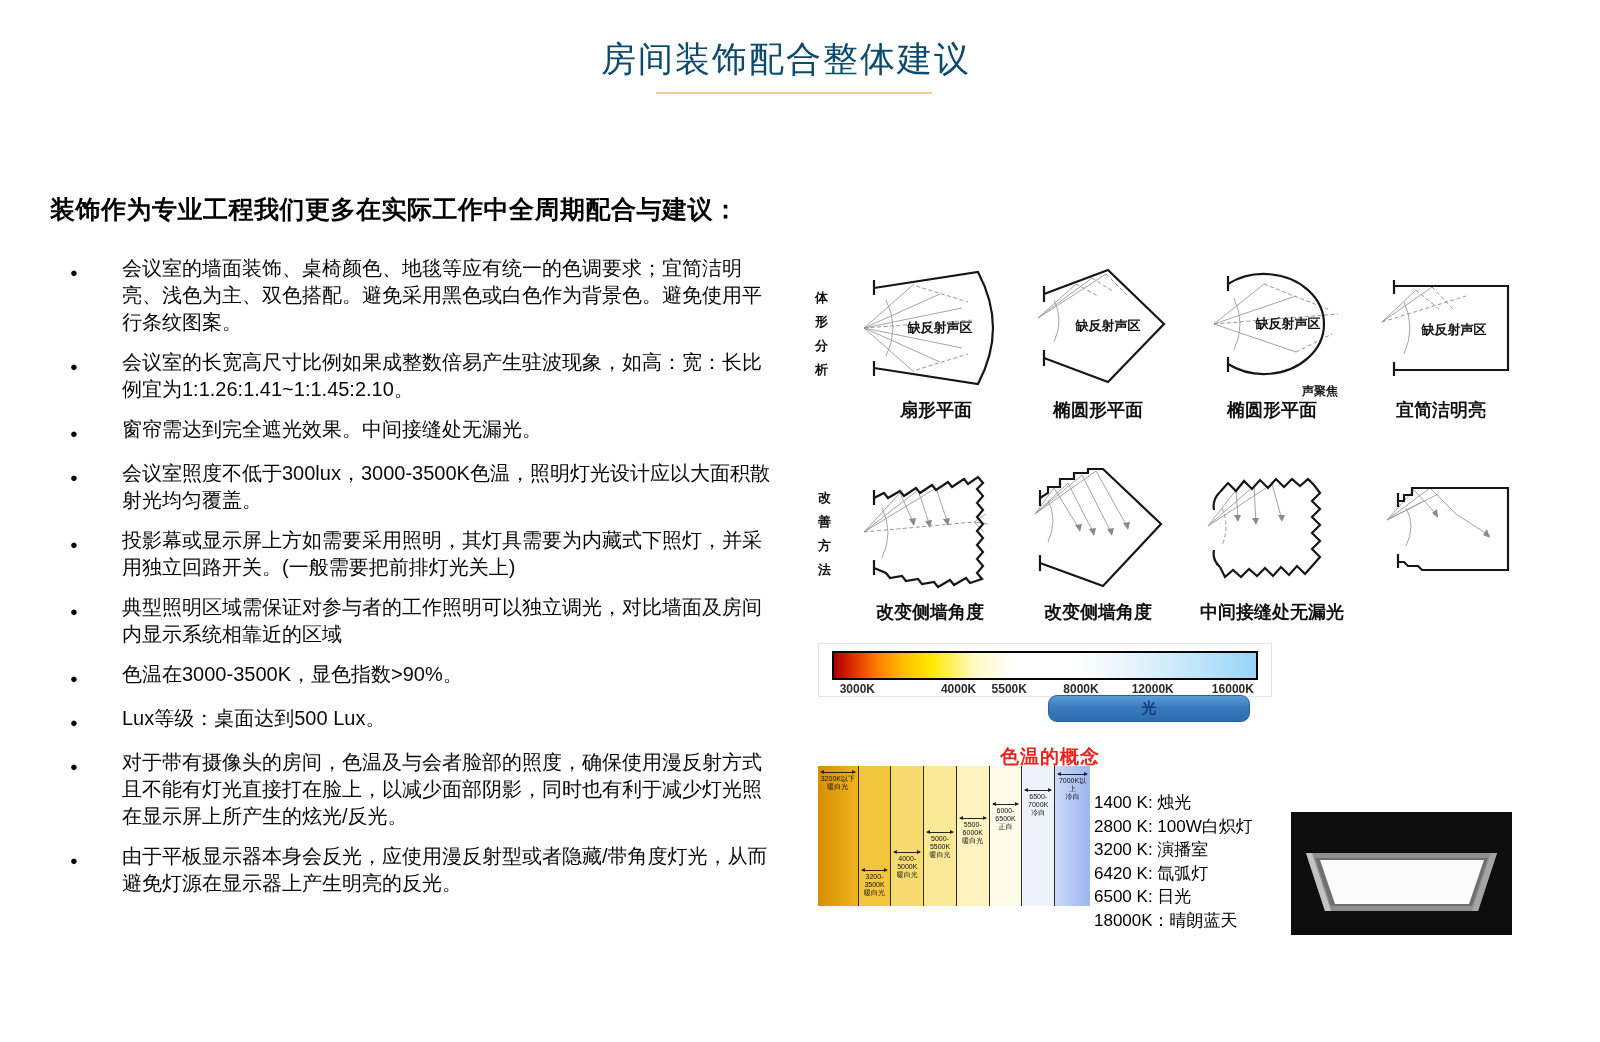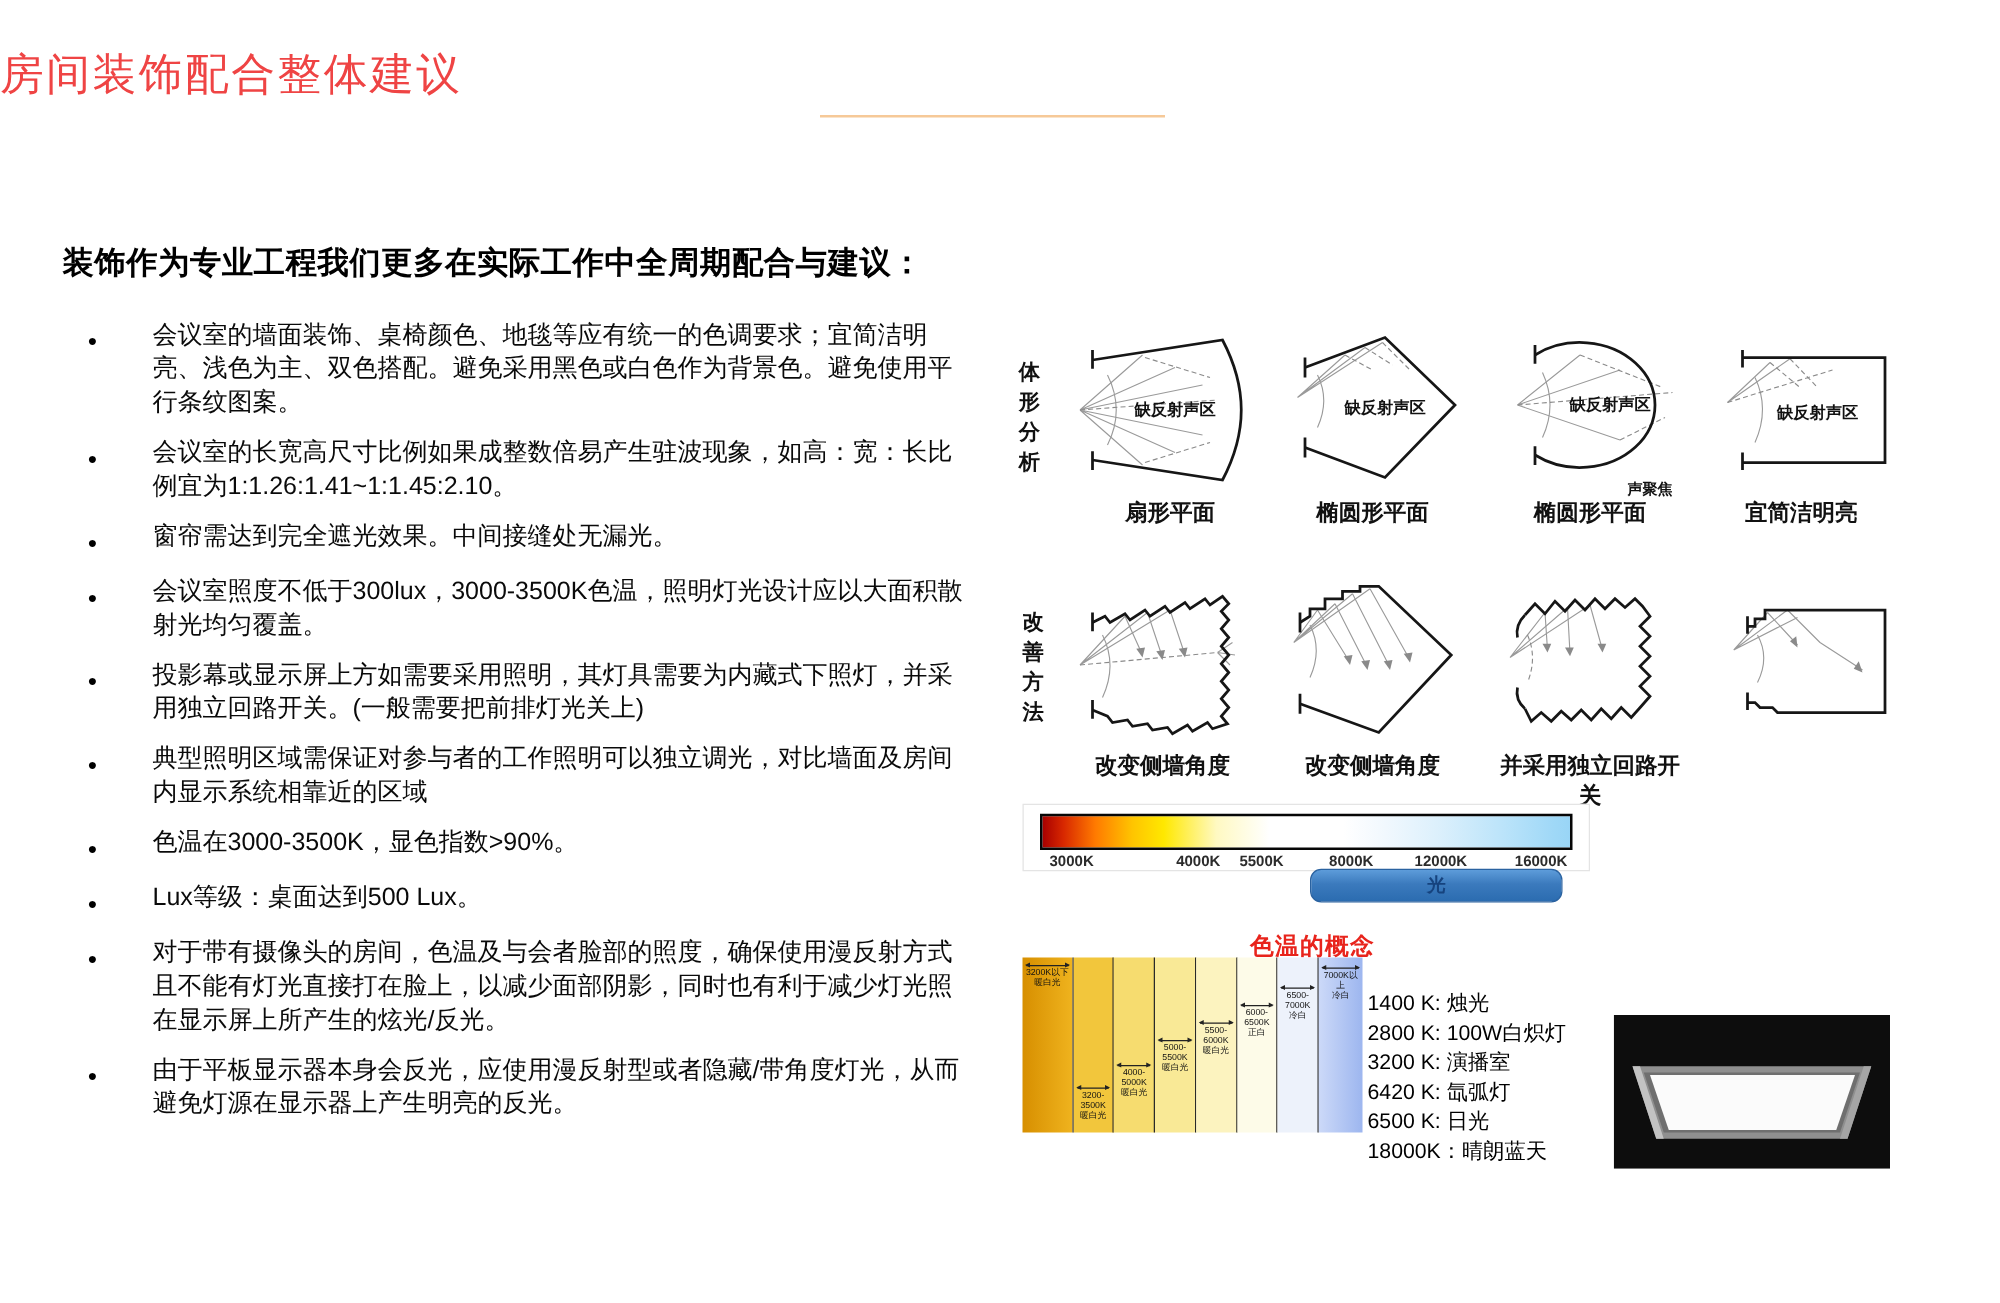--- a/index.html
+++ b/index.html
@@ -6,22 +6,22 @@
   body{
     width:1600px;height:1042px;position:relative;overflow:hidden;
     background:#ffffff;
     font-family:"Liberation Sans","DejaVu Sans",sans-serif;
     color:#0a0a0a;
   }
   .abs{position:absolute;}
 
   
   .slide-title{
-    top:36px;left:0;width:1572px;text-align:left;
-    font-size:35px;font-weight:400;letter-spacing:2px;color:#ef4444;
+    top:36px;left:0;width:1572px;text-align:center;
+    font-size:35px;font-weight:400;letter-spacing:2px;color:#0c4a6e;
   }
   .title-underline{
     top:92px;left:656px;width:276px;height:2px;background:#f6c998;
   }
 
   
   .heading{
     top:193px;left:50px;font-size:25px;font-weight:700;color:#000;letter-spacing:.5px;
   }
 
@@ -29,21 +29,21 @@
   ul.bullets{
     list-style:none;margin:0;padding:0;
     position:absolute;top:255px;left:70px;width:702px;
   }
   ul.bullets li{display:flex;margin-bottom:13px;font-size:20px;line-height:27px;}
   ul.bullets .dot{width:52px;flex:none;font-size:13px;padding-top:4px;color:#000;}
   ul.bullets .btxt{flex:1;}
 
   
   .vlabel{
-    width:22px;font-size:17px;font-weight:700;line-height:24px;
+    width:22px;font-size:13px;font-weight:700;line-height:24px;
     word-break:break-all;color:#111;
     font-family:"Liberation Serif","DejaVu Serif",serif;
   }
   svg.diag{overflow:visible;}
   svg.diag path, svg.diag polyline{fill:none;}
   .wall{stroke:#161616;stroke-width:2.2;}
   .ray{stroke:#9a9a9a;stroke-width:0.9;}
   .rayd{stroke:#8a8a8a;stroke-width:0.9;stroke-dasharray:4 2.5;}
   .arrtri{fill:#8a8a8a;stroke:none;}
   svg.diag text{
@@ -243,21 +243,21 @@
   <path class="ray" d="M28,34 Q38,52 28,72"></path>
   <path class="ray" d="M52,14 L78,40 M36,16 L60,42 M78,40 L112,62"></path>
   <polygon class="arrtri" points="60,44 54,39 59,35"></polygon>
   <polygon class="arrtri" points="112,64 105,61 109,55"></polygon>
   <polyline class="wall" points="20,27 26,27 26,21 34,21 34,14 130,14 130,96 44,96 40,92 30,92 26,88 20,88"></polyline>
   <path class="wall" d="M20,19 L20,33 M20,80 L20,94"></path>
 </svg>
 
 <div class="caption" style="left:850px;top:600px;">改变侧墙角度</div>
 <div class="caption" style="left:1018px;top:600px;">改变侧墙角度</div>
-<div class="caption" style="left:1192px;top:600px;">并采用独立回路开关</div>
+<div class="caption" style="left:1192px;top:600px;">中间接缝处无漏光</div>
 
 <div class="abs cbar-wrap">
   <div class="cbar"></div>
   <div class="cbar-ticks">
     <span style="left:6%">3000K</span>
     <span style="left:30%">4000K</span>
     <span style="left:42%">5500K</span>
     <span style="left:59%">8000K</span>
     <span style="left:76%">12000K</span>
     <span style="left:95%">16000K</span>

